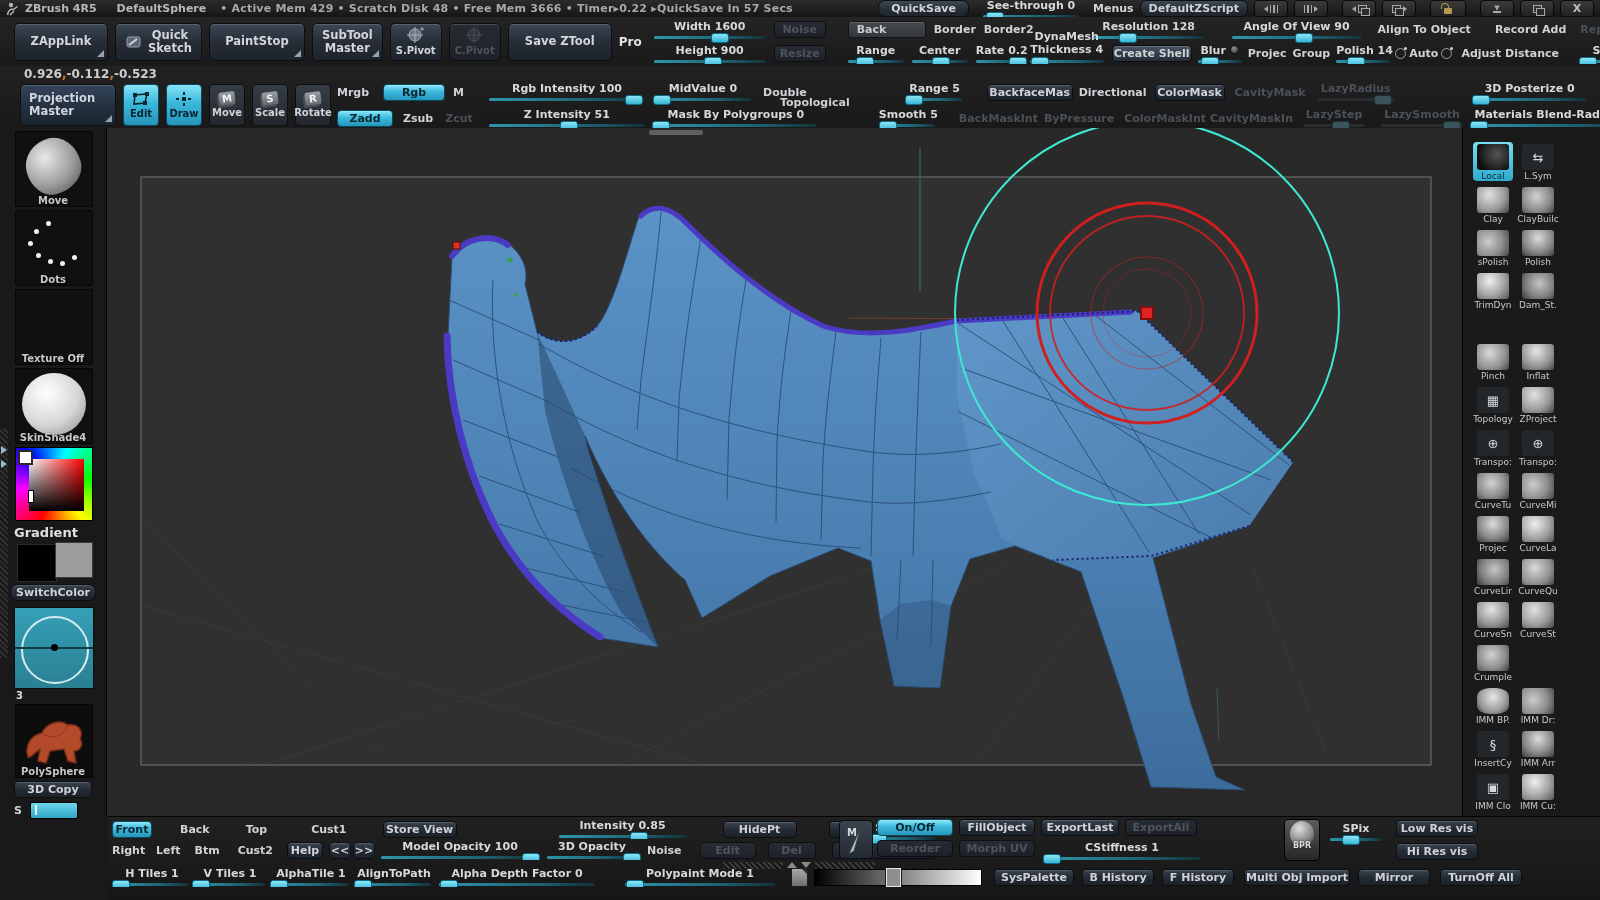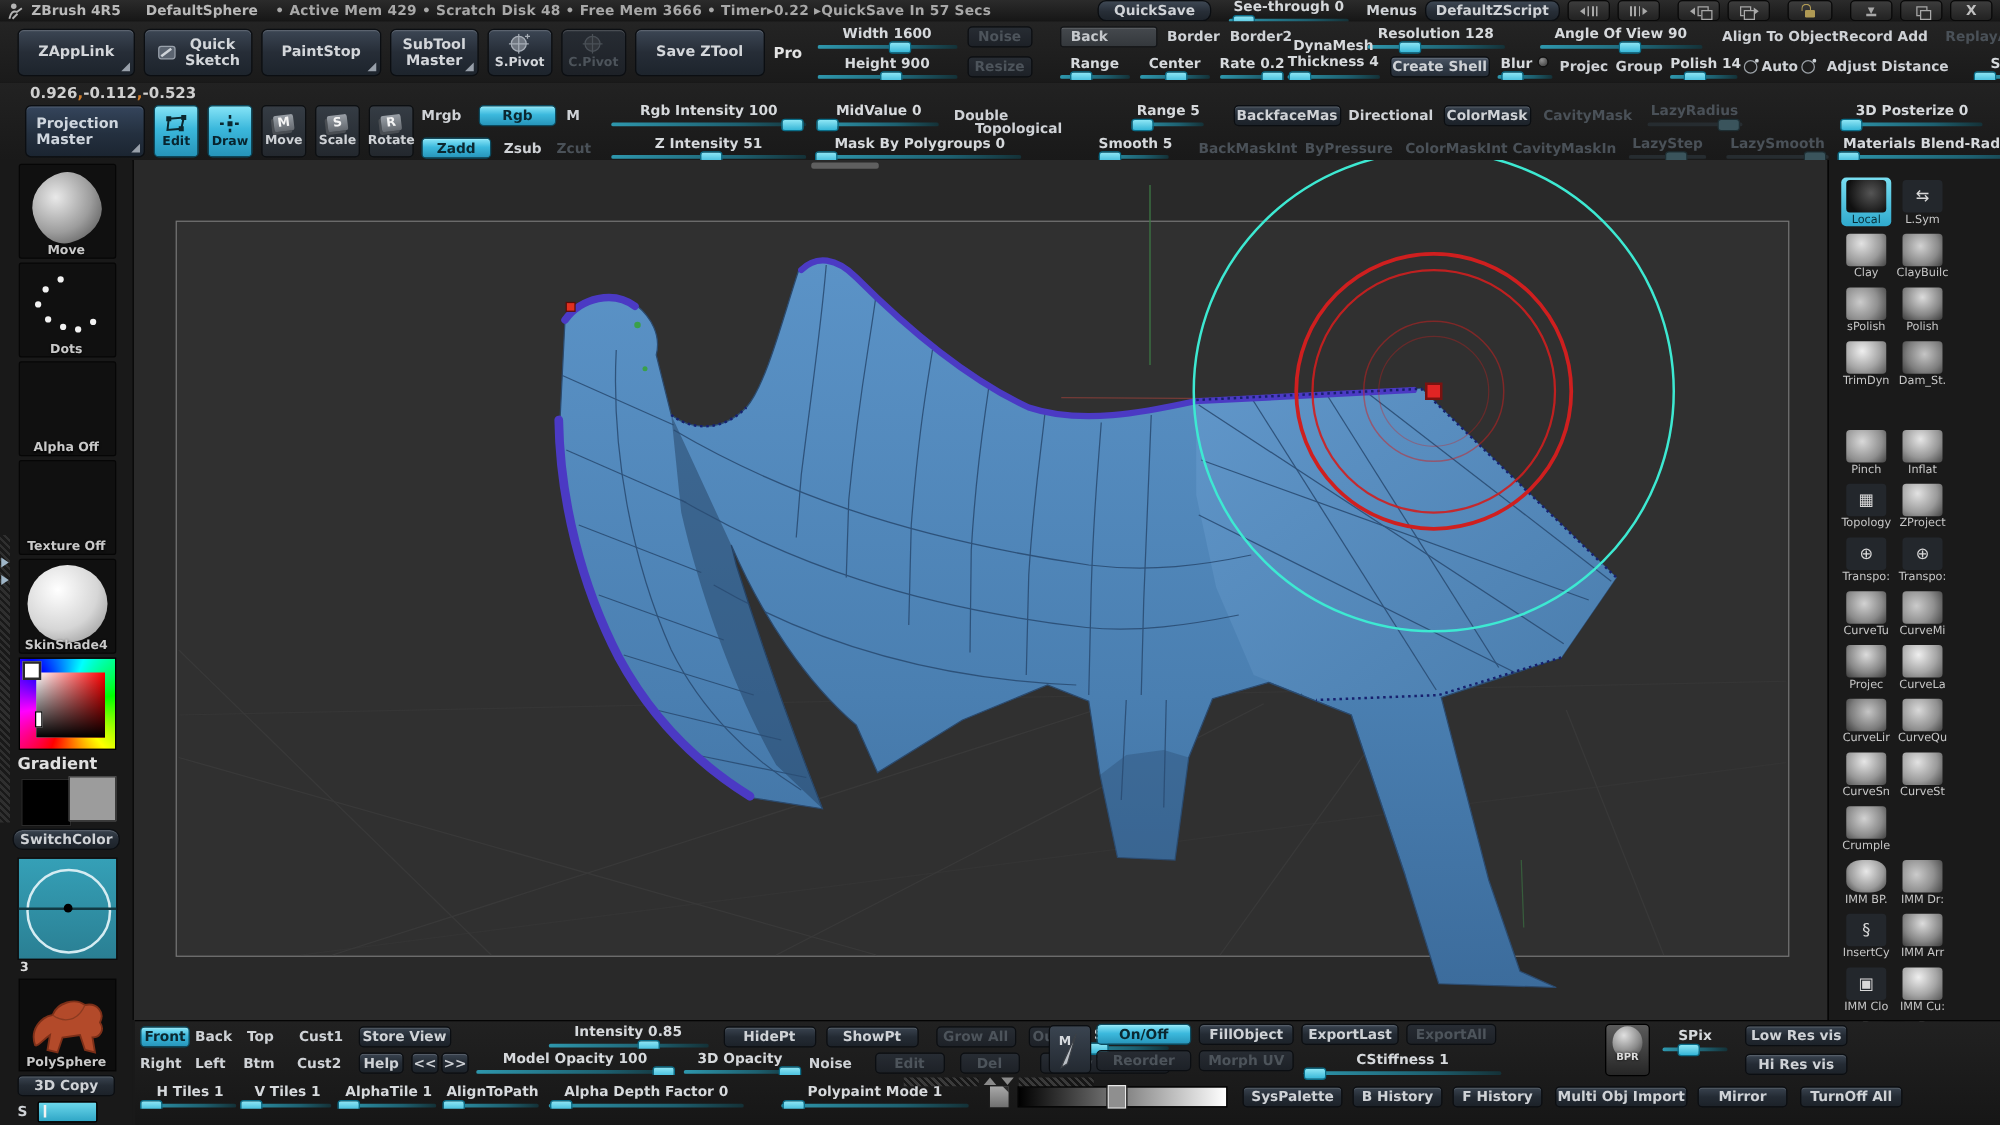--- a/index.html
+++ b/index.html
@@ -143,21 +143,21 @@
   .ic-s7{background:radial-gradient(circle at 40% 35%,#d9d9d9,#8f8f8f 62%,#424242);}
   .ic-s8{background:radial-gradient(circle at 45% 28%,#e6e6e6,#979797 58%,#464646);}
   .ic-local{background:radial-gradient(circle at 62% 40%,#555,#101010 75%);}
   .ic-lsym,.ic-gear,.ic-net,.ic-boxes,.ic-hook{background:#23272c;}
   .ic-head{background:radial-gradient(ellipse at 50% 35%,#e8e8e8,#9a9a9a 60%,#3a3a3a);border-radius:40%/34%;}
   .ic-zip{background:linear-gradient(135deg,#2e2e2e 40%,#191919),#222;position:relative;overflow:hidden;}
   .ic-zip::after{content:"";position:absolute;left:6px;top:-2px;width:6px;height:34px;background:#9f9f9f;transform:rotate(28deg);box-shadow:8px 0 0 #6f6f6f;}
   
   .bbars{position:absolute;left:108px;right:0;top:816px;height:84px;background:linear-gradient(#212121,#161616);border-top:1px solid #040404;}
   .brow{position:absolute;left:4px;right:2px;display:flex;align-items:center;overflow:hidden;}
-  .r1{top:2px;} .r2{top:23px;} .r3{top:50px;}
+  .r1{top:2px;gap:24px;} .r2{top:23px;} .r3{top:50px;}
   .absit{position:absolute;}
   .mplus{left:731px;top:3px;width:32px;height:37px;border-radius:4px;background:linear-gradient(#3a4450,#232931);
      border:1px solid #0b0e12;display:flex;align-items:center;justify-content:center;}
   .bpr{left:1176px;top:2px;width:34px;height:40px;border-radius:4px;background:linear-gradient(#5b5b5b,#262626);
      border:1px solid #000;display:flex;flex-direction:column;align-items:center;}
   .bprball{width:24px;height:26px;border-radius:50%;background:radial-gradient(circle at 38% 28%,#e0e0e0,#8a8a8a 55%,#2e2e2e);margin-top:1px;}
   .bprlab{font-size:8px;color:#dcdcdc;margin-top:-6px;text-shadow:0 0 2px #000;}
   .divider{left:606px;top:44px;width:170px;height:8px;display:flex;align-items:center;justify-content:center;gap:4px;}
   .chk{width:60px;height:7px;background:repeating-linear-gradient(45deg,#3a3a3a 0 2px,#161616 2px 4px);}
   .dvt{width:0;height:0;border-left:5px solid transparent;border-right:5px solid transparent;}
@@ -270,21 +270,21 @@
               <i class="kb" style="left: 30%;"></i>
             </div>
           </div>
           <div class="sld" style="width: 130px; margin-left: 28px;">
             <div class="sl">Angle Of View 90</div>
             <div class="tr">
               <i class="kb" style="left: 55%;"></i>
             </div>
           </div>
           <div class="flat" style="margin-left: 16px;">Align To Object</div>
-          <div class="flat" style="">Record Add</div>
+          <div class="flat" style="margin-left: 24px;">Record Add</div>
           <div class="flat dis" style="margin-left: 14px;">ReplayAll</div>
         </div>
       <div class="crow">
           <div class="sld" style="width: 112px;">
             <div class="sl">Height 900</div>
             <div class="tr">
               <i class="kb" style="left: 52%;"></i>
             </div>
           </div>
           <div class="b dis" style="width: 52px; margin-left: 8px;">Resize</div>
@@ -484,24 +484,20 @@
       <div class="lthumb">
           <div class="moveblob"></div>
         </div>
       <div class="llab">Move</div>
     </div>
     <div class="lslot">
       <div class="lthumb">
           <div class="dotsicon"></div>
         </div>
       <div class="llab">Dots</div>
-    </div>
-    <div class="lslot">
-      <div class="lthumb"></div>
-      <div class="llab">Alpha  Off</div>
     </div>
     <div class="lslot">
       <div class="lthumb"></div>
       <div class="llab">Texture  Off</div>
     </div>
     <div class="lslot">
       <div class="lthumb">
           <div class="sphere"></div>
         </div>
       <div class="llab">SkinShade4</div>

